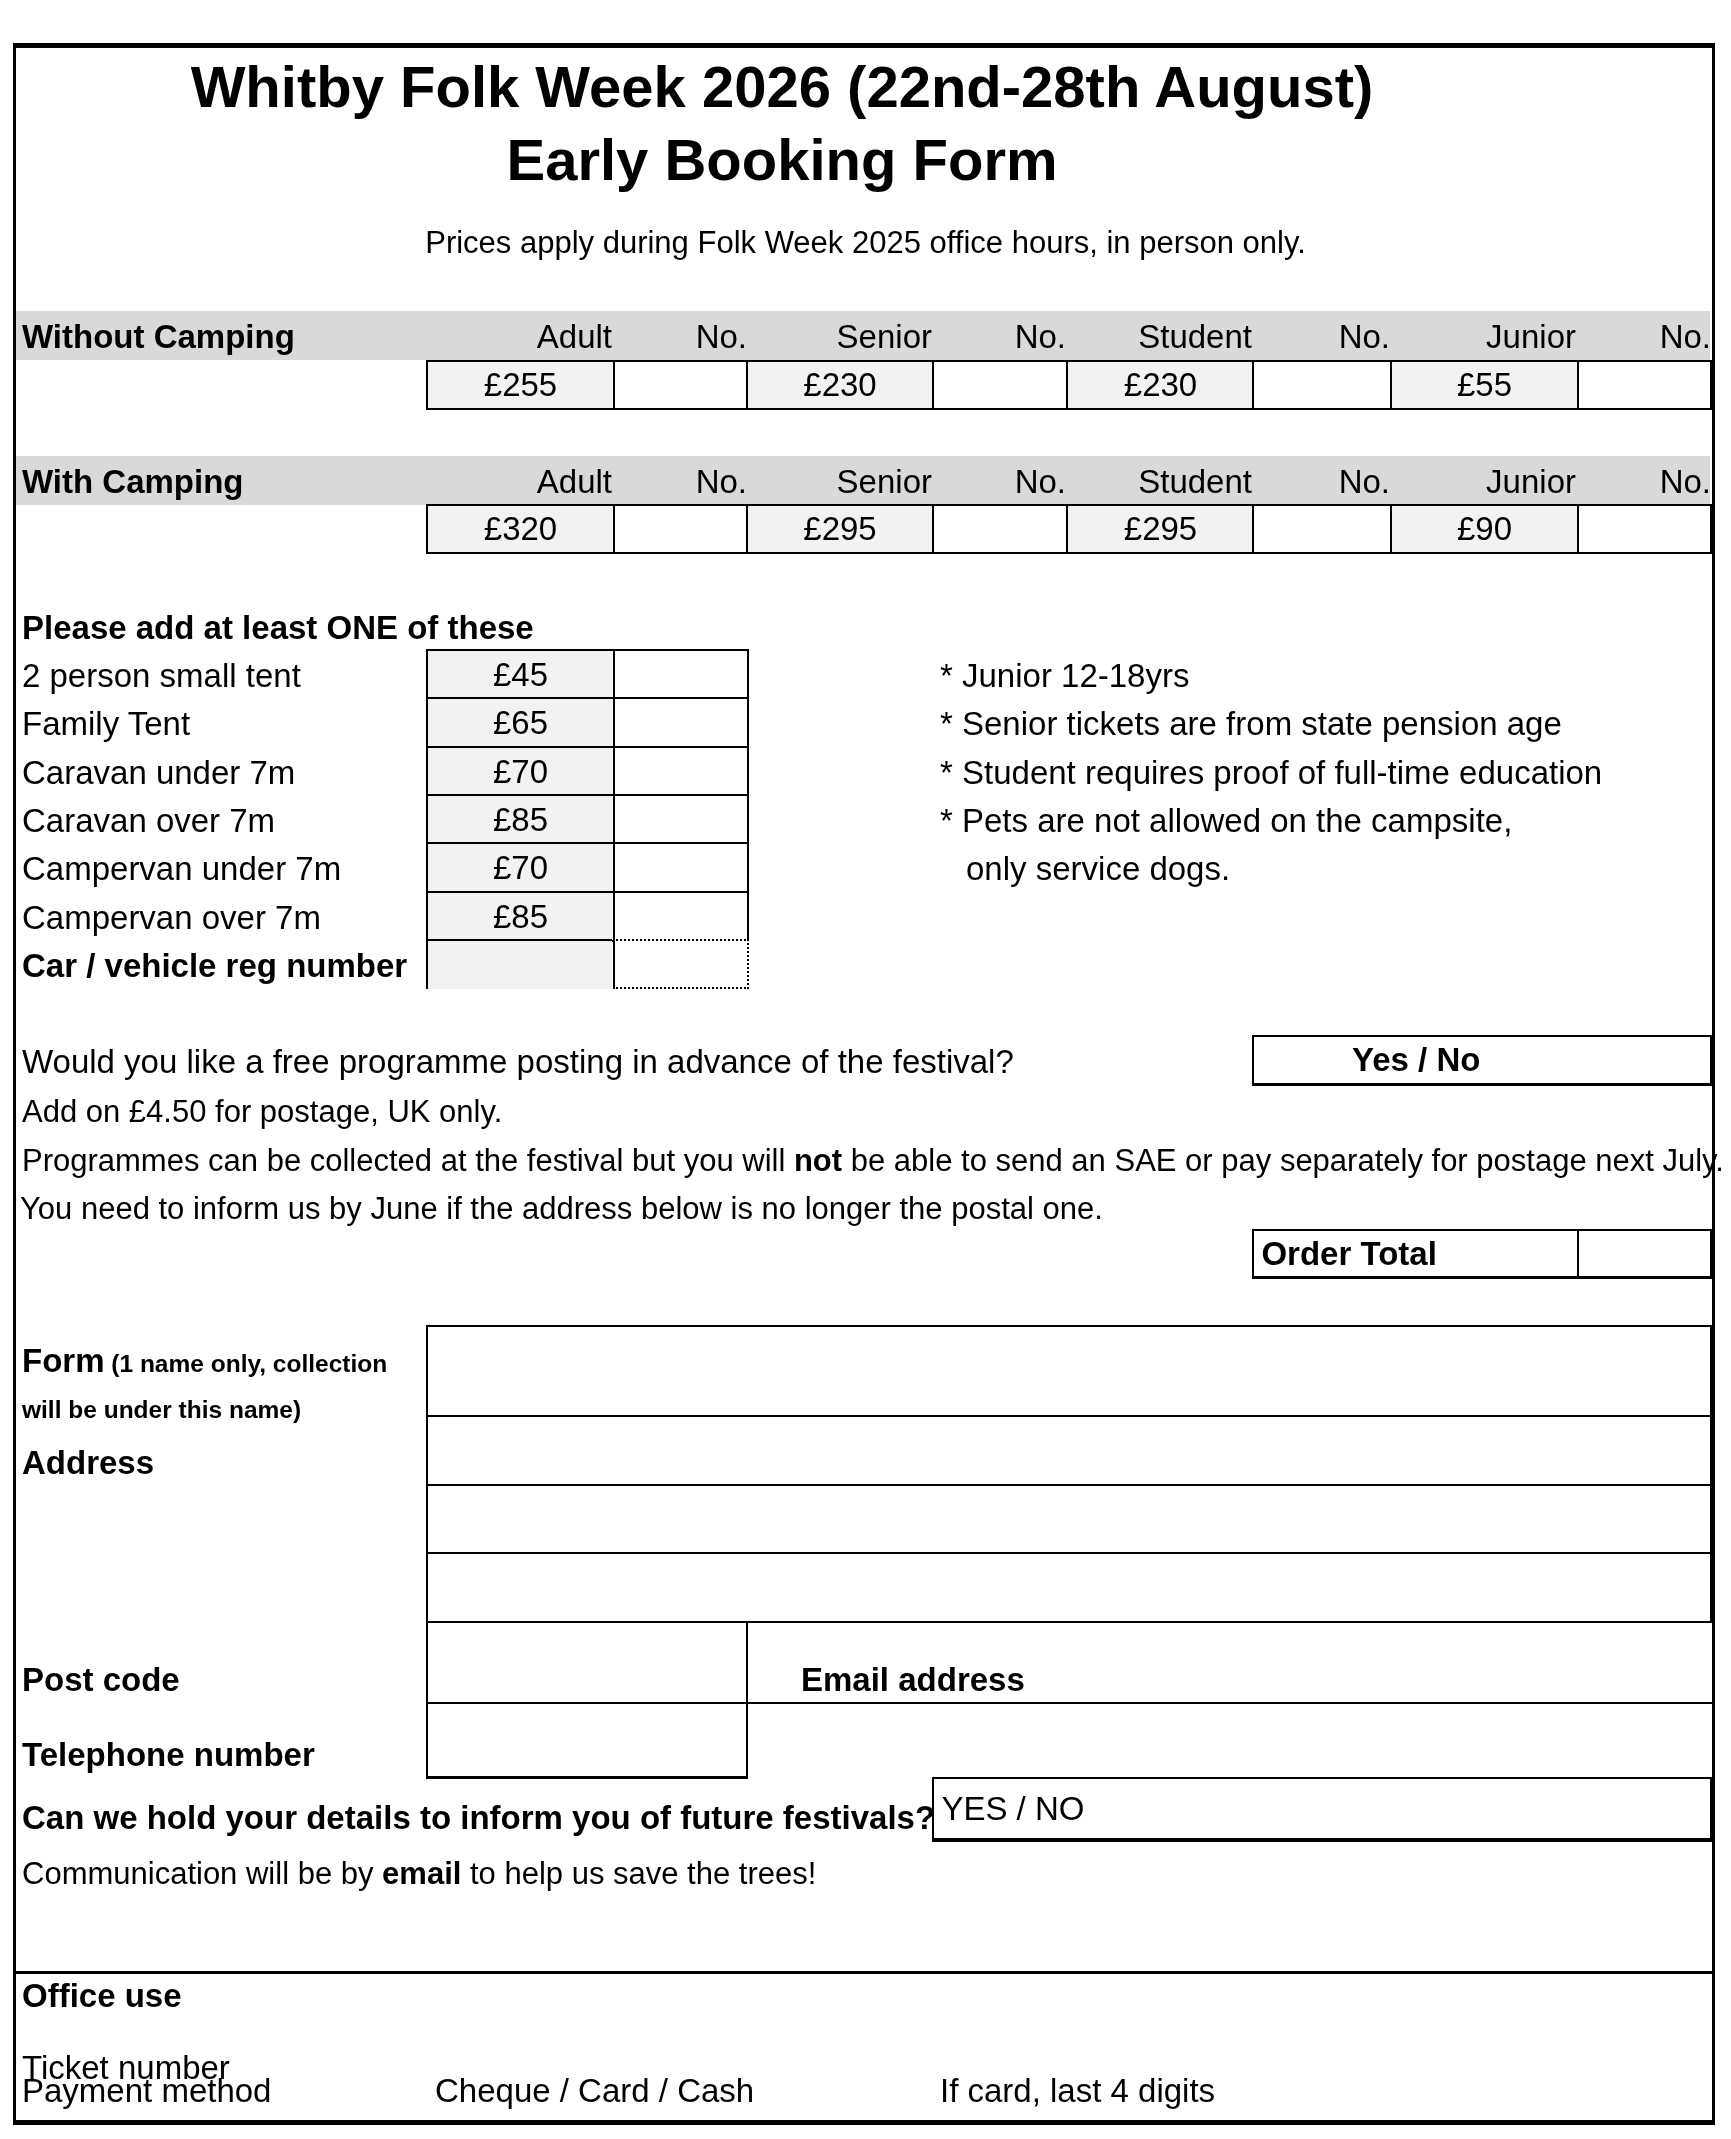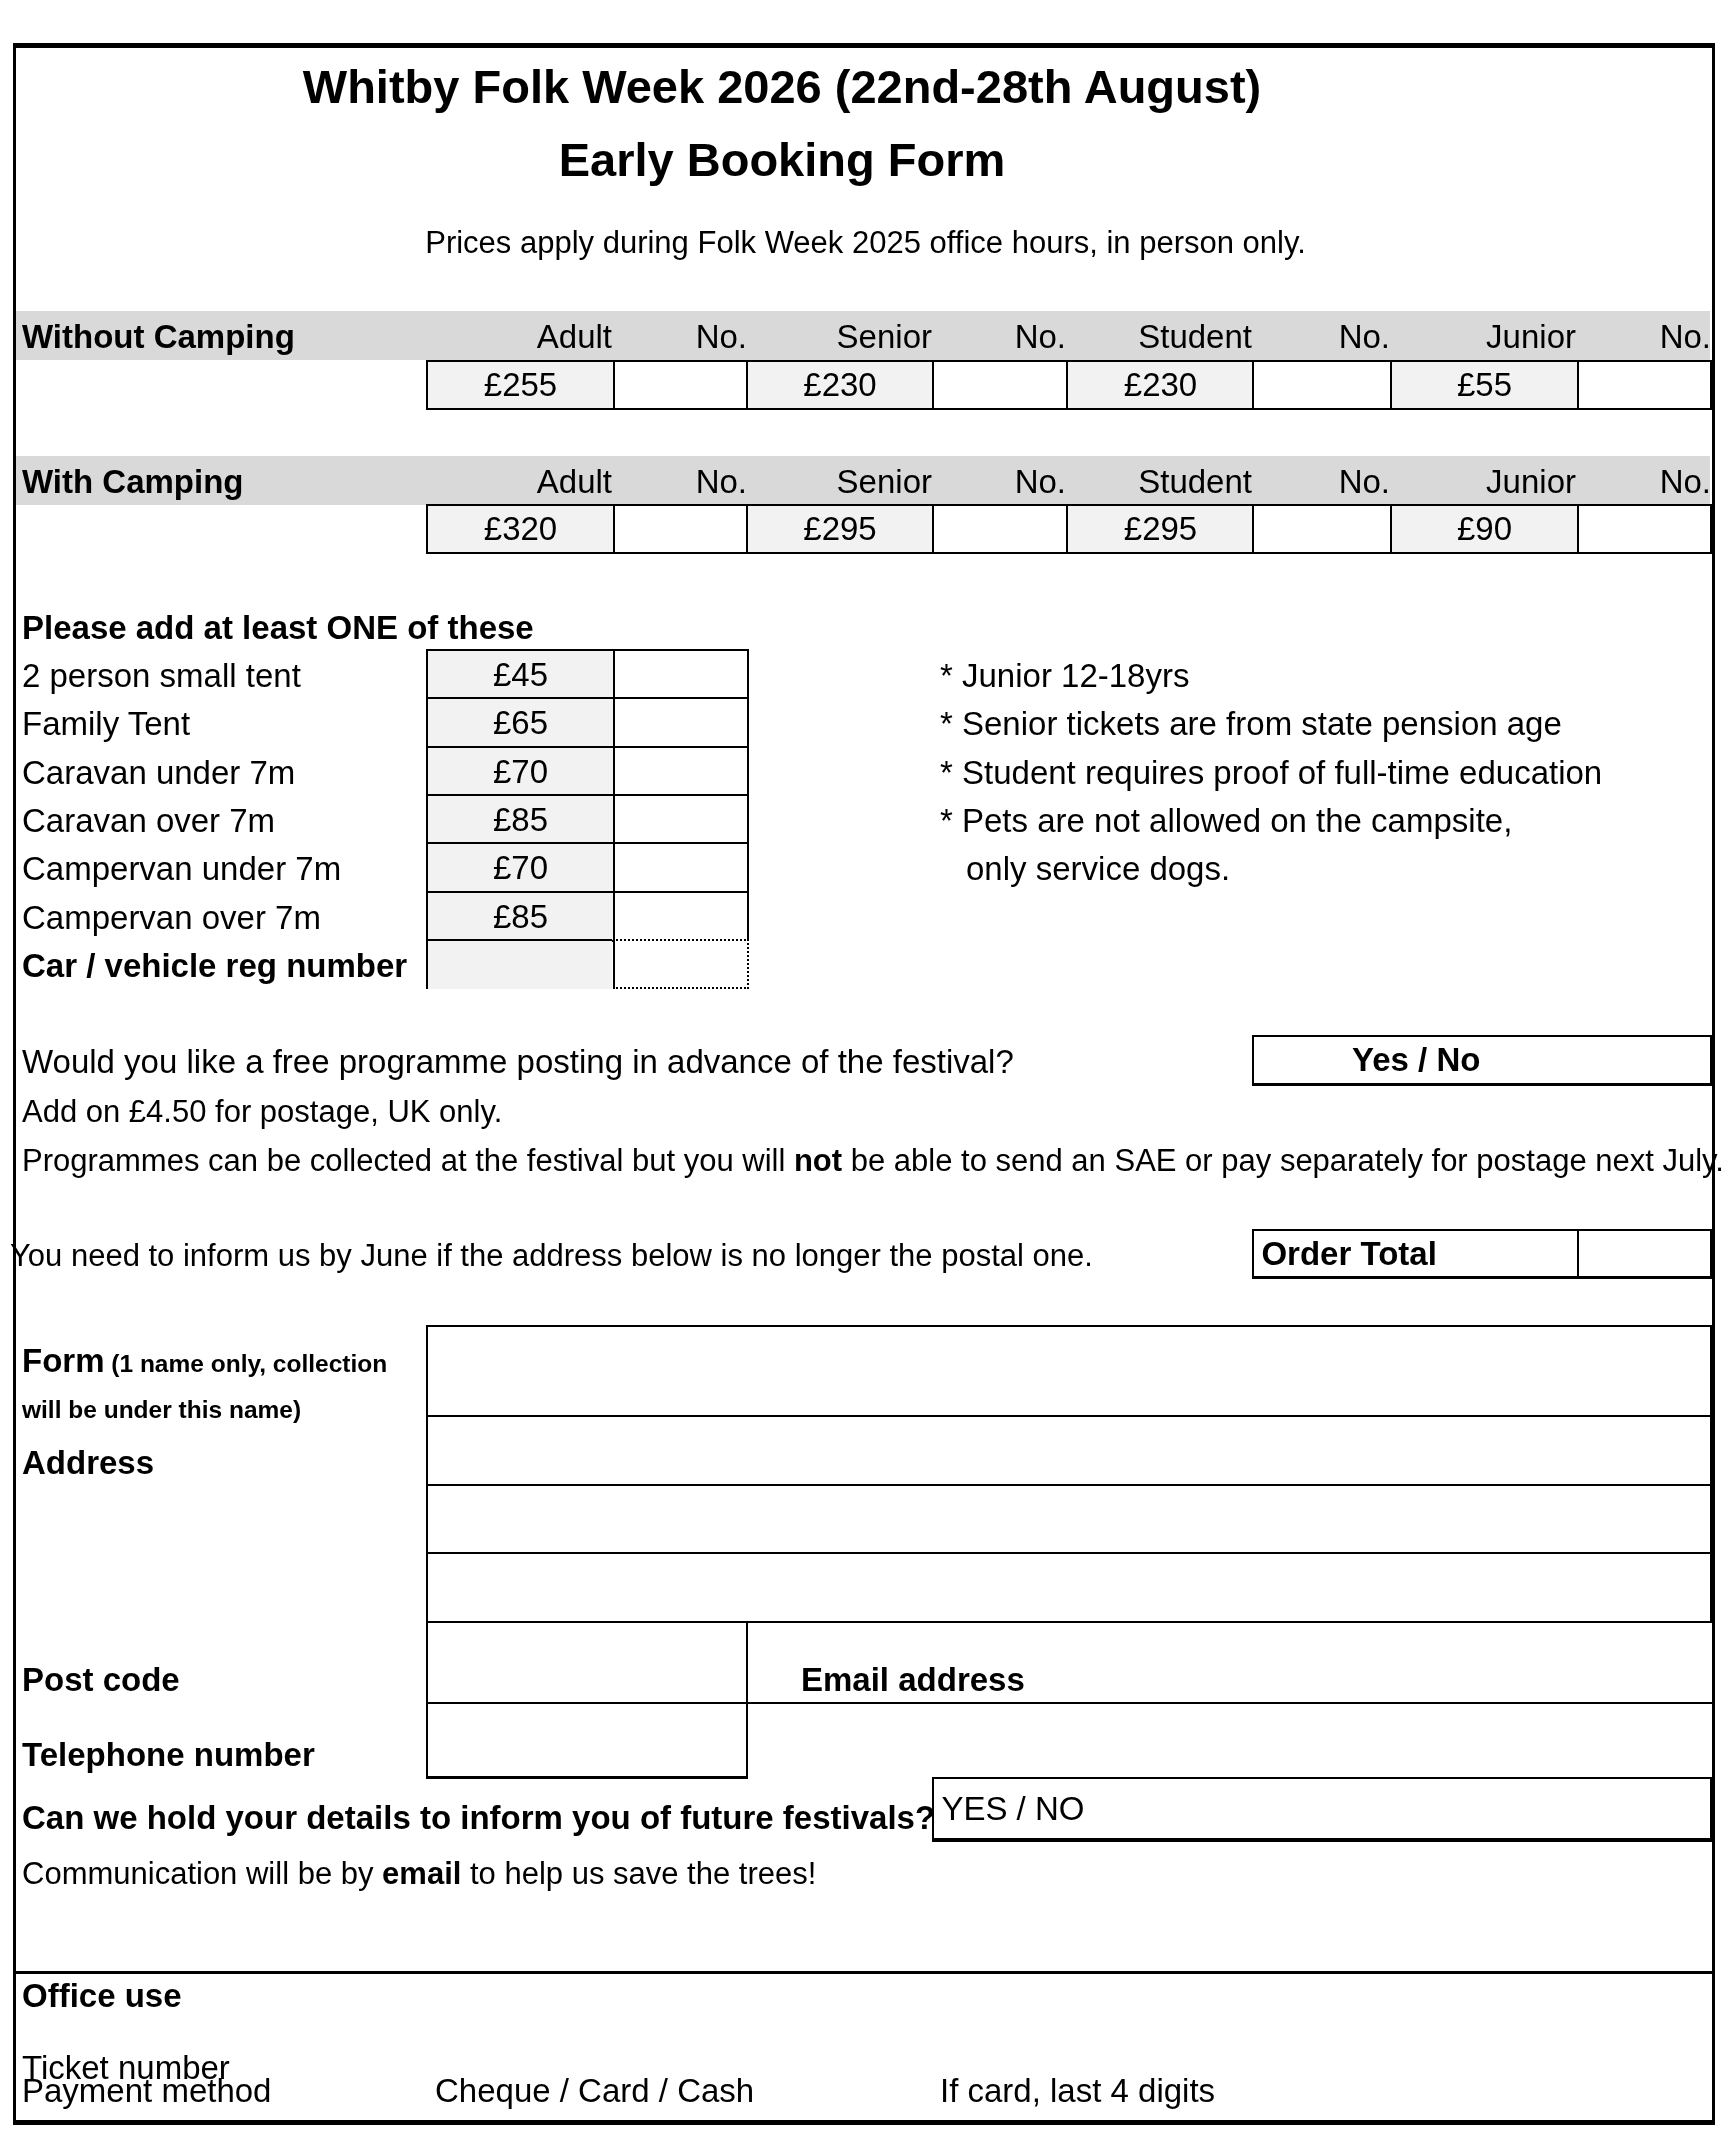--- a/index.html
+++ b/index.html
@@ -1,20 +1,20 @@
 <!DOCTYPE html>
 <html style="font-size:12px"><head>
 <meta charset="utf-8">
 <style>
   html, body { margin:0; padding:0; background:#ffffff; }
   body { width:1731px; height:2140px; position:relative; overflow:hidden;
          font-family:"Liberation Sans", "DejaVu Sans", sans-serif; color:#000; }
   .abs { position:absolute; }
   .frame { left:13.4px; top:43px; width:1696px; height:2072px; border:3px solid #000; border-top-width:5.2px; border-bottom-width:5.2px; }
-  .title { left:0; width:1564px; text-align:center; font-weight:bold; font-size:47px; line-height:67px; }
+  .title { left:0; width:1564px; text-align:center; font-weight:bold; font-size:58px; line-height:67px; }
   .sub { left:0; width:1731px; text-align:center; font-size:31px; line-height:37px; }
   .band { left:16.3px; width:1694px; background:#d9d9d9; }
   .lbl { font-size:33px; line-height:48px; white-space:nowrap; }
   .bold { font-weight:bold; }
   .hcell { font-size:33px; line-height:48px; text-align:right; }
   .cell { border:2.2px solid #000; box-sizing:border-box; font-size:33px; display:flex; align-items:center; justify-content:center; }
   .price { background:#f2f2f2; }
   .input { background:#fff; }
   .dotted { border:2.2px dotted #000; }
   .txt { font-size:31px; line-height:43px; white-space:nowrap; }
@@ -103,21 +103,21 @@
 <div class="abs lbl" style="left:940px; top:652px;">* Junior 12-18yrs</div>
 <div class="abs lbl" style="left:940px; top:700px;">* Senior tickets are from state pension age</div>
 <div class="abs lbl" style="left:940px; top:749px;">* Student requires proof of full-time education</div>
 <div class="abs lbl" style="left:940px; top:797px;">* Pets are not allowed on the campsite,</div>
 <div class="abs lbl" style="left:966px; top:845px;">only service dogs.</div>
 
 <div class="abs lbl" style="left:22px; top:1038px;">Would you like a free programme posting in advance of the festival?</div>
 <div class="abs box" style="left:1252px; top:1035px; width:460px; height:51px; border-bottom-width:3.7px; display:flex; align-items:center; padding-left:98px; font-size:33px; font-weight:bold;">Yes / No</div>
 <div class="abs txt" style="left:22px; top:1090px;">Add on £4.50 for postage, UK only.</div>
 <div class="abs txt" style="left:22px; top:1139px;"><span>Programmes can be collected at the festival but you will </span><span class="bold">not</span><span> be able to send an SAE or pay separately for postage next July.</span></div>
-<div class="abs txt" style="left:10px; top:1187px;margin-top:47px;">You need to inform us by June if the address below is no longer the postal one.</div>
+<div class="abs txt" style="left:20px; top:1187px;">You need to inform us by June if the address below is no longer the postal one.</div>
 
 <div class="abs box" style="left:1252px; top:1229px; width:327px; height:50px; border-bottom-width:3.7px; display:flex; align-items:center; padding-left:7.4px; font-size:33px; font-weight:bold;">Order Total</div>
 <div class="abs box" style="left:1577px; top:1229px; width:135px; height:50px; border-bottom-width:3.7px;"></div>
 
 <div class="abs" style="left:22px; top:1340px; line-height:42px;">
   <span class="bold" style="font-size:33px;">Form</span><span class="bold" style="font-size:24.5px;"> (1 name only, collection</span><br>
   <span class="bold" style="font-size:24.5px;">will be under this name)</span>
 </div>
 <div class="abs box" style="left:426px; top:1325px; width:1286px; height:92px;"></div>
 

